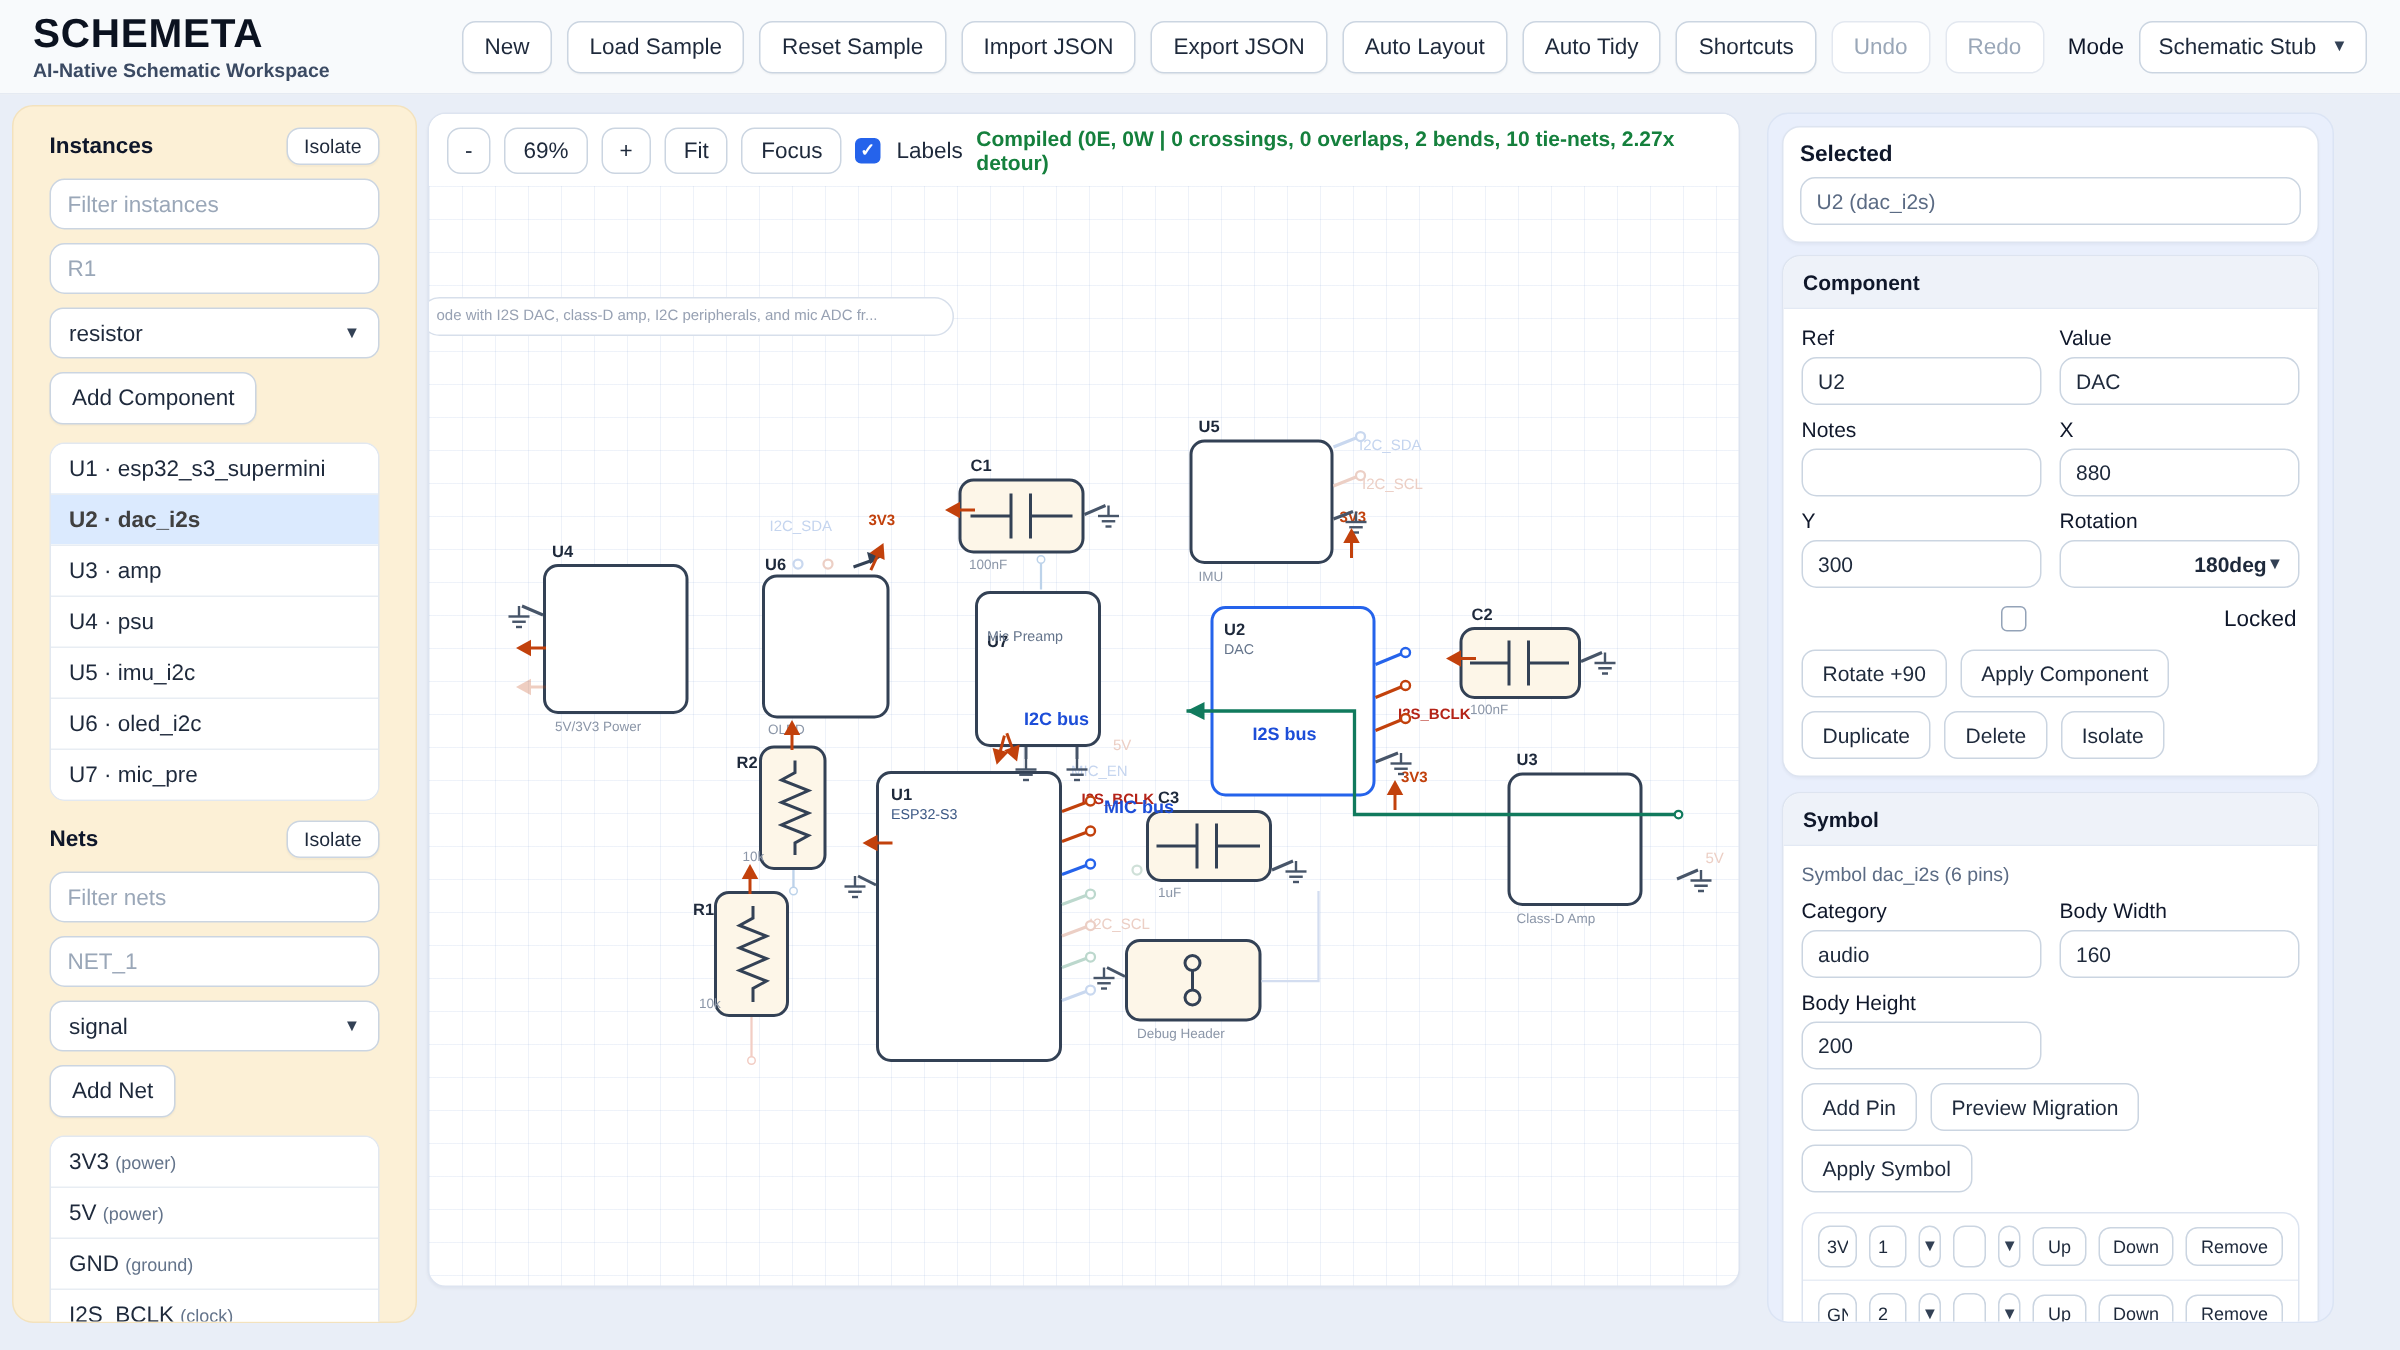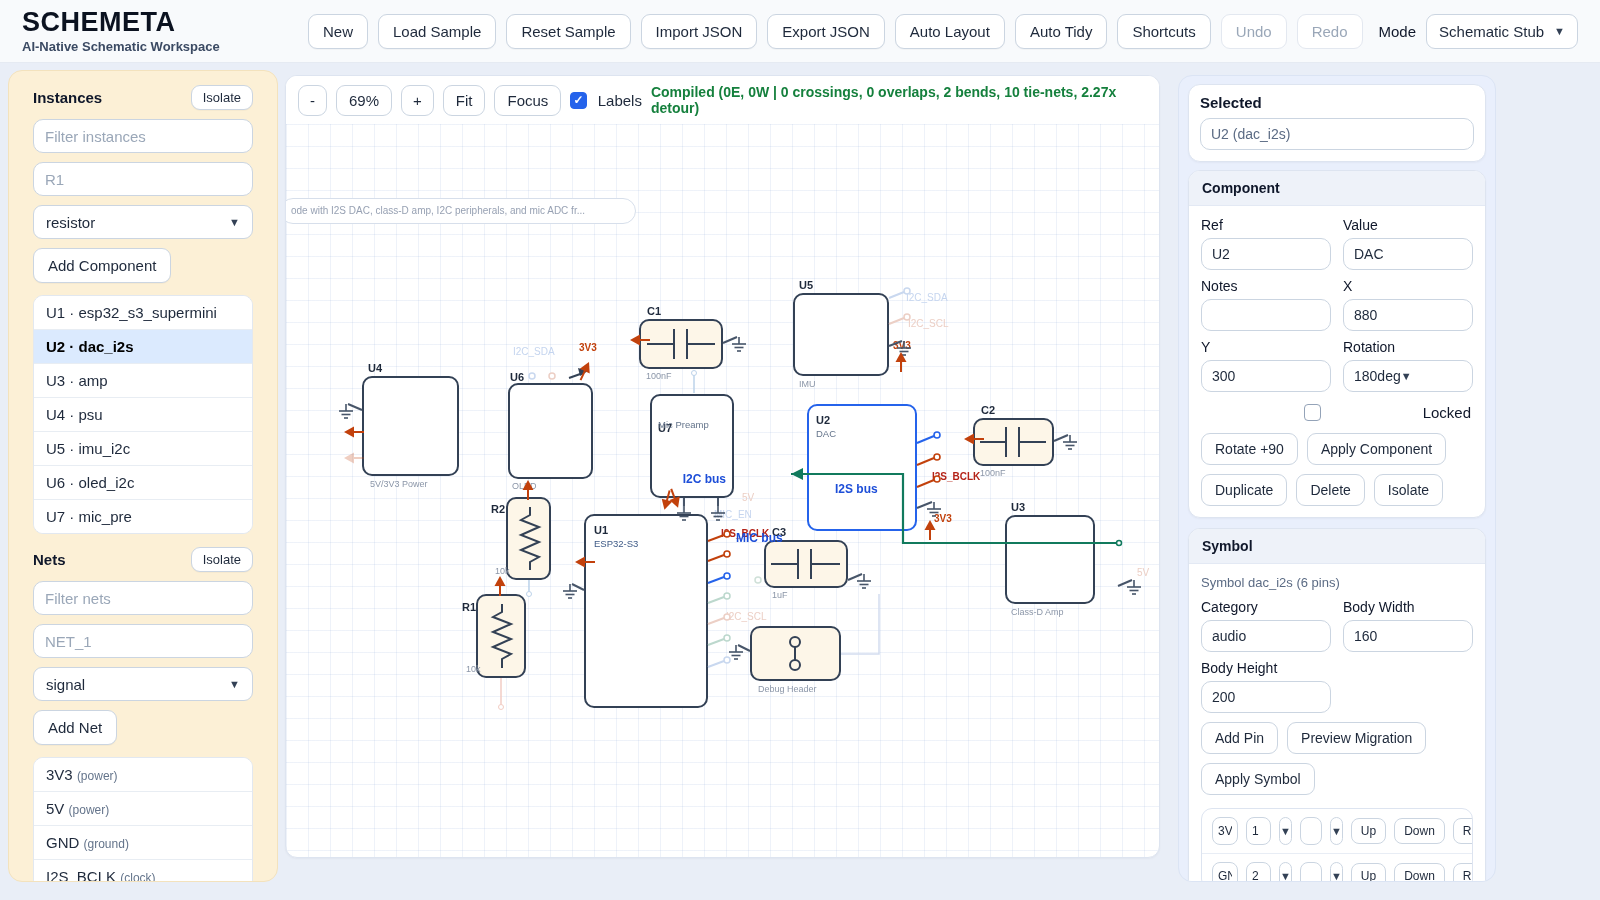--- a/index.html
+++ b/index.html
@@ -27,21 +27,21 @@
   .sec-title { font-size:15px; font-weight:700; color:#0f172a; }
   .btn.sm { padding:4px 11px; font-size:13px; border-radius:9px; }
   .input { width:100%; height:34px; background:#fff; border:1px solid #cbd5e1; border-radius:10px;
            padding:0 11px; font-size:15px; color:#1e293b; outline:none; }
   .input::placeholder { color:#9aa7b8; }
   .mb8{margin-bottom:9px;} .mb10{margin-bottom:10px;}
   .selectbox.w { justify-content:space-between; height:34px; padding:0 12px; margin-bottom:9px; }
   .ilist { border:1px solid #e2e8f0; border-radius:10px; overflow:hidden; background:#fff; }
   .irow { padding:8px 12px; font-size:15px; color:#1e293b; background:#fff; border-top:1px solid #e8edf3; cursor:pointer; }
   .irow:first-child { border-top:none; }
-  .irow.sel { background:#dbeafe; color:#000000; font-weight:700; }
+  .irow.sel { background:#dbeafe; color:#404040; font-weight:700; }
   .nrow { padding:8px 12px; font-size:15px; color:#1e293b; background:#fff; border-top:1px solid #e8edf3; cursor:pointer; }
   .nrow:first-child{ border-top:none; }
   .nkind { font-size:12px; color:#64748b; }
 
   
   .cpanel { position:absolute; left:285px; top:75px; width:875px; height:783px; background:#fff;
             border:1px solid #dde4f0; border-radius:12px; overflow:hidden; box-shadow:0 1px 2px rgba(15,23,42,.04); }
   .ctoolbar { position:absolute; left:0; top:0; width:100%; height:48px; display:flex; align-items:center;
               gap:9px; padding:0 12px; background:#fff; z-index:5; }
   .tbtn { background:#fff; border:1px solid #cbd5e1; border-radius:9px; padding:6px 12px; font-size:15px; color:#1e293b; cursor:pointer; }
@@ -65,32 +65,32 @@
   .sub { position:absolute; font-size:9.5px; color:#64748b; white-space:nowrap; }
   .cap { position:absolute; font-size:9px; color:#8b96a8; white-space:nowrap; }
   .busl { position:absolute; font-size:12px; font-weight:700; color:#1d4ed8; white-space:nowrap; }
   .nl { position:absolute; font-size:10px; font-weight:700; white-space:nowrap; }
   .nl.orange{ color:#c2410c; } .nl.red{ color:#b42318; }
   .nl.fblue{ color:#c5d5ef; font-weight:400; } .nl.fred{ color:#eccfc5; font-weight:400; }
   .wires { position:absolute; left:0; top:0; pointer-events:none; }
   .symsvg { position:absolute; pointer-events:none; }
 
   
-  .rpanel { position:absolute; left:1178px; top:75px; width:318px; height:807px; background:#e9effc;
+  .rpanel { position:absolute; left:1178px; top:75px; width:378px; height:807px; background:#e9effc;
             border:1px solid #dbe4f4; border-radius:14px; padding:8px 9px; overflow:hidden; }
   .card { background:#fff; border:1px solid #dde4f0; border-radius:12px; box-shadow:0 1px 2px rgba(15,23,42,.04); }
   .card-h { background:#eef2f9; border-bottom:1px solid #e3e9f4; border-radius:11px 11px 0 0;
             padding:9px 13px; font-size:14px; font-weight:700; color:#0f172a; }
   .card-b { padding:11px 12px; }
   .fgrid { display:grid; grid-template-columns:1fr 1fr; column-gap:12px; row-gap:8px; }
   .flabel { font-size:14px; color:#0f172a; margin-bottom:5px; }
   .rinput { width:100%; height:32px; background:#fff; border:1px solid #cbd5e1; border-radius:10px;
             padding:0 10px; font-size:14px; color:#1e293b; outline:none; }
   .rsel { height:32px; background:#fff; border:1px solid #cbd5e1; border-radius:10px; padding:0 10px;
-          font-size:14px; color:#1e293b; display:flex; align-items:center; justify-content:flex-start; cursor:pointer; }
+          font-size:14px; color:#1e293b; display:flex; align-items:center; justify-content:flex-end; cursor:pointer;font-weight:bold; }
   .lockrow { display:flex; align-items:center; margin:12px 2px 12px; }
   .lockrow .cb { margin:0 auto; }
   .locklab { font-size:15px; color:#0f172a; }
   .btnrow { display:flex; gap:9px; margin-top:9px; flex-wrap:wrap; }
   .rbtn { background:#fff; border:1px solid #cbd5e1; border-radius:9px; padding:7px 13px; font-size:14px; color:#1e293b; cursor:pointer; }
   .info { font-size:13px; color:#5b6b84; margin-bottom:9px; }
   .pinlist { border:1px solid #dde4f0; border-radius:11px; margin-top:13px; height:82px; overflow:hidden; background:#fff; }
   .pinrow { display:flex; align-items:center; gap:8px; padding:8px 10px; border-bottom:1px solid #e8edf5; }
   .pi { height:28px; background:#fff; border:1px solid #cbd5e1; border-radius:8px; padding:0 5px;
         font-size:12px; color:#1e293b; outline:none; }

